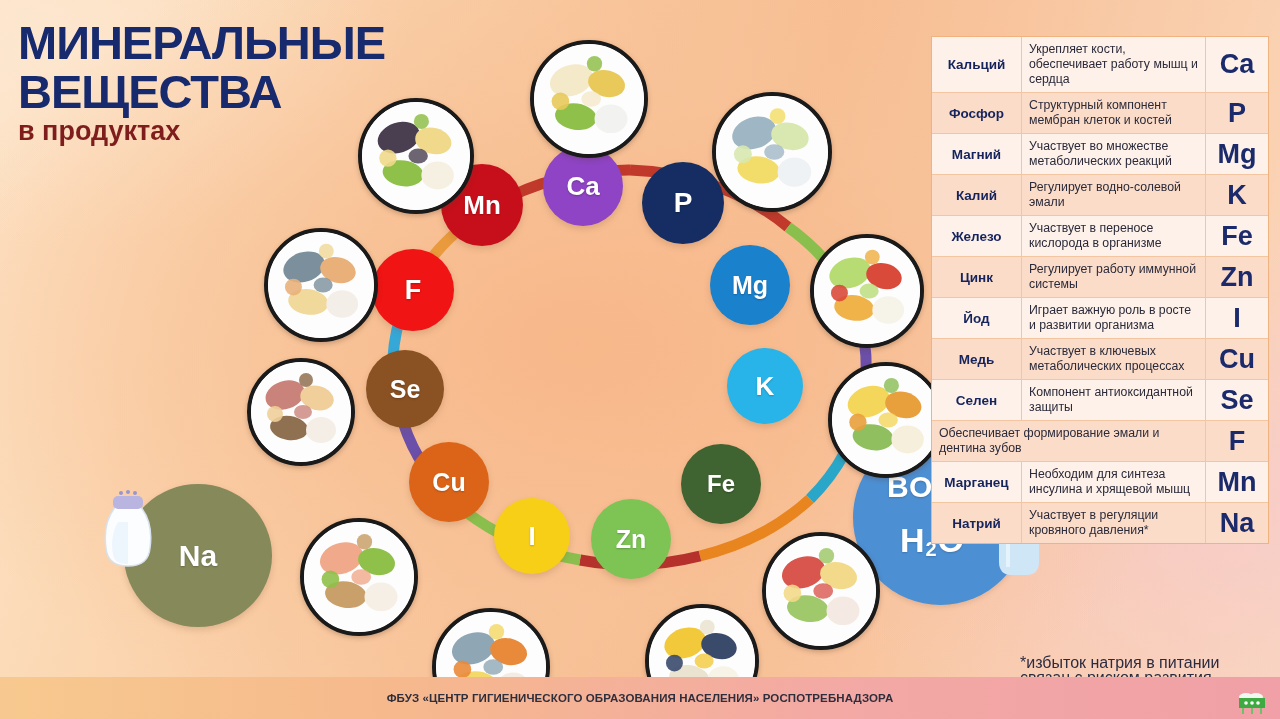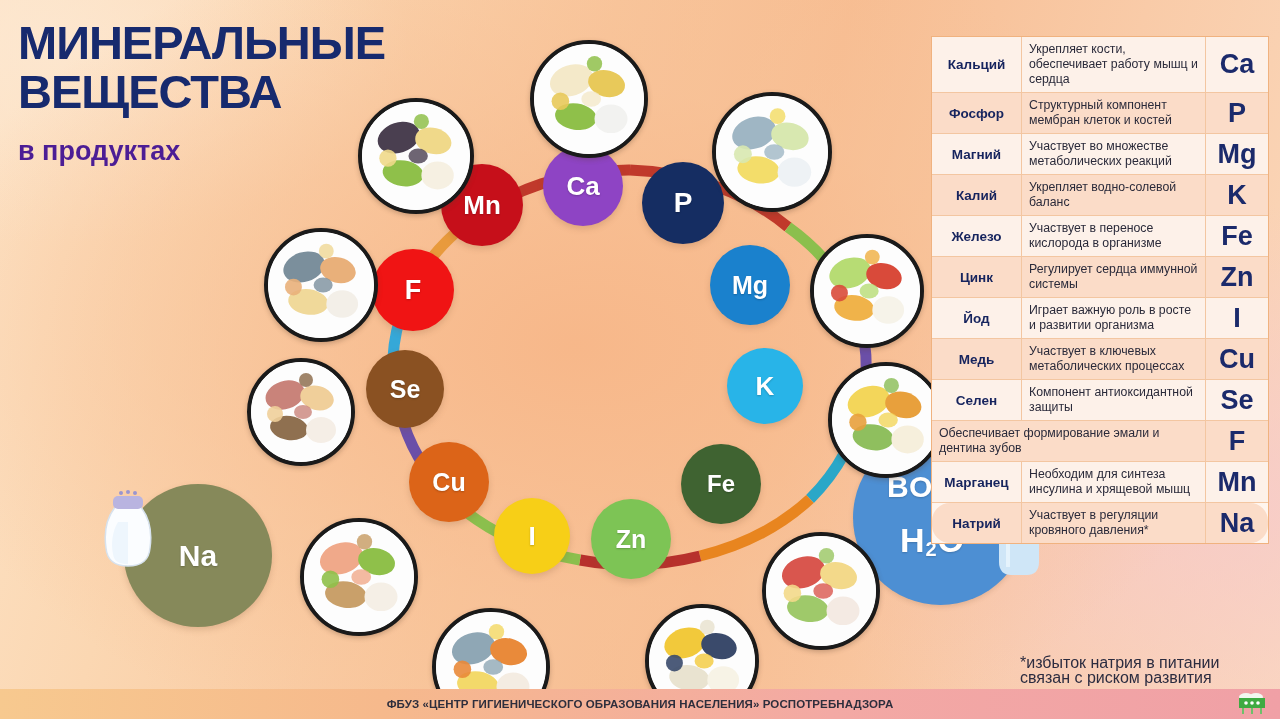--- a/index.html
+++ b/index.html
@@ -18,21 +18,21 @@
     pointer-events:none;
   }
 
   
   .title-block{position:absolute;left:18px;top:18px;z-index:6;}
   .title-l1,.title-l2{
     font-weight:bold;color:#172a6e;letter-spacing:-1px;
     font-size:47px;line-height:49px;
   }
   .title-sub{
-    font-weight:bold;color:#4c1d95;font-size:27px;line-height:30px;margin-top:20px;
+    font-weight:bold;color:#7f1d1d;font-size:27px;line-height:30px;margin-top:0;
   }
 
   
   .wheel{position:absolute;left:348px;top:132px;width:564px;height:464px;z-index:3;}
   .ring-svg{position:absolute;left:0;top:0;}
 
   .center-circle{
     position:absolute;left:505px;top:298px;width:175px;height:175px;border-radius:50%;
     background:#4d8fd3;z-index:4;
     box-shadow:0 2px 5px rgba(120,80,50,.18);
@@ -67,21 +67,21 @@
   .plate svg{display:block;}
 
   .salt{position:absolute;left:98px;top:486px;width:60px;height:84px;z-index:6;}
 
   
   .table-wrap{
     position:absolute;left:931px;top:36px;width:336px;z-index:8;
     border:1px solid #f0b27f;background:#fff5ee;
   }
   .trow{display:flex;border-bottom:1px solid #f3c6a1;}
-  .trow:last-child{border-bottom:none;border-radius:18px;}
+  .trow:last-child{border-bottom:none;}
   .trow:nth-child(odd){background:#fdf1e9;}
   .trow:nth-child(even){background:#fbdcc8;}
   .c-name{
     width:90px;flex:0 0 90px;box-sizing:border-box;
     display:flex;align-items:center;justify-content:center;
     font-weight:bold;font-size:13.5px;color:#16245e;
     border-right:1px solid #f3c6a1;text-align:center;padding:2px;
   }
   .c-desc{
     flex:1 1 auto;box-sizing:border-box;padding:5px 7px;
@@ -94,21 +94,21 @@
     display:flex;align-items:center;justify-content:center;
     font-weight:bold;font-size:27px;color:#1b2a6b;
   }
   .footnote{
     position:absolute;left:1020px;top:655px;width:240px;z-index:8;
     font-size:16px;line-height:15px;color:#2c2c40;
   }
 
   
   .footer-bar{
-    position:absolute;left:0;bottom:0;width:1280px;height:30px;z-index:9;
+    position:absolute;left:0;bottom:0;width:1280px;height:42px;z-index:9;
     background:linear-gradient(90deg,#f7c98f 0%,#f6b98c 30%,#f3a9a4 65%,#f0a0a6 100%);
     display:flex;align-items:center;justify-content:center;
   }
   .footer-text{font-size:11.5px;font-weight:bold;color:#2e2e3c;letter-spacing:.1px;}
   .logo-badge{position:absolute;right:8px;bottom:3px;width:40px;height:24px;z-index:10;}
 </style>
 </head>
 <body>
 
 <div class="bg-wash"></div>
@@ -348,31 +348,31 @@
       <div class="c-desc">Структурный компонент мембран клеток и костей</div>
       <div class="c-sym">P</div>
     </div>
     <div class="trow">
       <div class="c-name">Магний</div>
       <div class="c-desc">Участвует во множестве метаболических реакций</div>
       <div class="c-sym">Mg</div>
     </div>
     <div class="trow">
       <div class="c-name">Калий</div>
-      <div class="c-desc">Укрепляет водно-солевой баланс</div>
+      <div class="c-desc">Регулирует водно-солевой эмали</div>
       <div class="c-sym">K</div>
     </div>
     <div class="trow">
       <div class="c-name">Железо</div>
       <div class="c-desc">Участвует в переносе кислорода в организме</div>
       <div class="c-sym">Fe</div>
     </div>
     <div class="trow">
       <div class="c-name">Цинк</div>
-      <div class="c-desc">Регулирует сердца иммунной системы</div>
+      <div class="c-desc">Регулирует работу иммунной системы</div>
       <div class="c-sym">Zn</div>
     </div>
     <div class="trow">
       <div class="c-name">Йод</div>
       <div class="c-desc">Играет важную роль в росте и развитии организма</div>
       <div class="c-sym">I</div>
     </div>
     <div class="trow">
       <div class="c-name">Медь</div>
       <div class="c-desc">Участвует в ключевых метаболических процессах</div>

